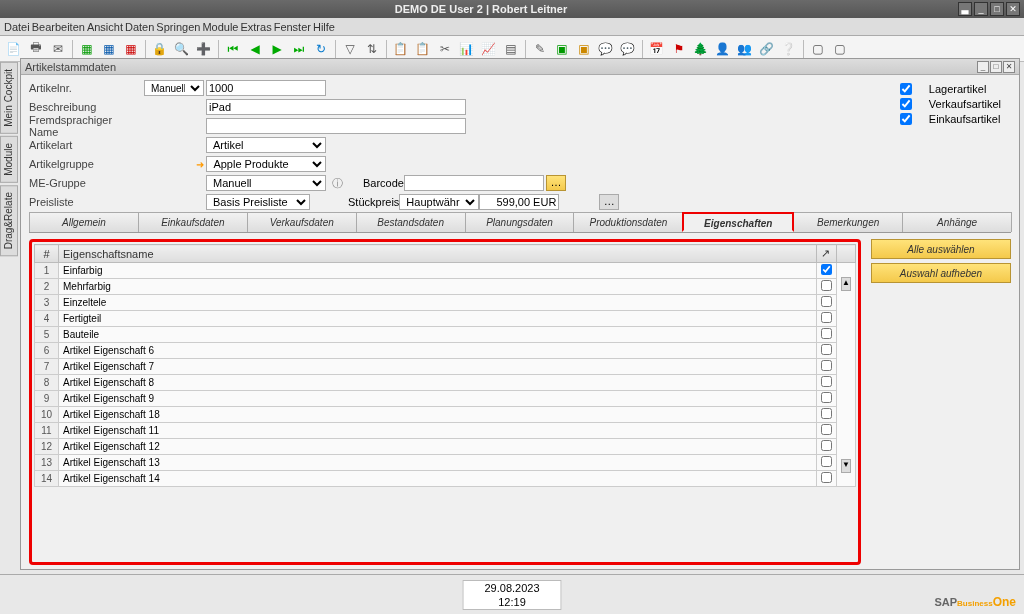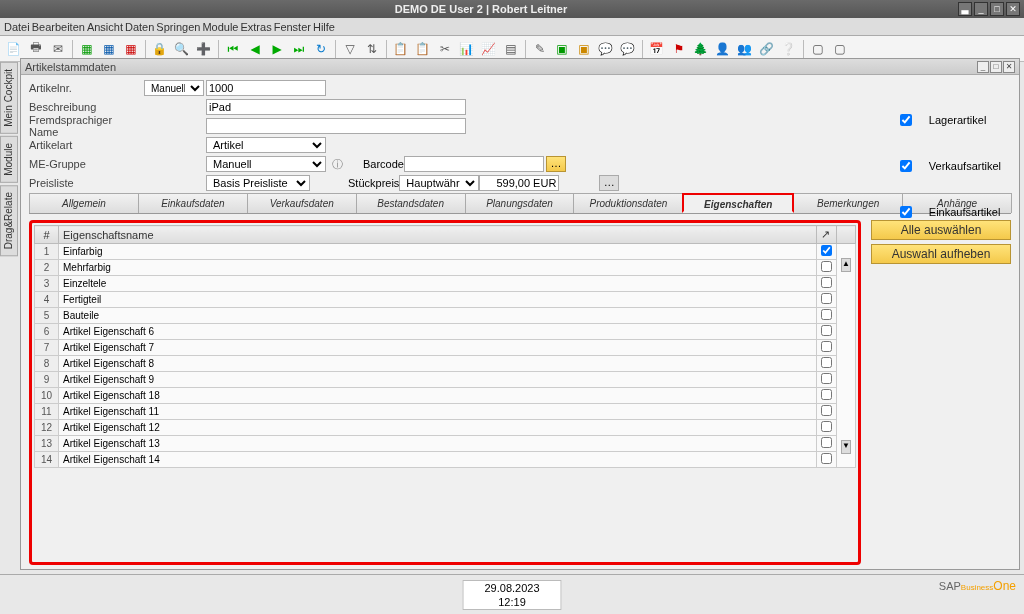--- a/index.html
+++ b/index.html
@@ -32,21 +32,21 @@
 
 .form-body { padding: 4px 8px; height: calc(100% - 16px); display: flex; flex-direction: column; }
 
 
 .header-row { display: flex; align-items: center; height: 18px; margin-bottom: 1px; }
 .hlabel { width: 115px; color: #444; }
 .hsel { width: 60px; height: 16px; border: 1px solid #aaa; background: #fff; font-size: 10px; padding: 0 2px; }
 .hinput { height: 16px; border: 1px solid #aaa; background: #fff; padding: 0 2px; font-size: 11px; }
 .harrow { color: #f90; margin: 0 2px; font-size: 10px; }
 .right-checks { position: absolute; right: 18px; top: 22px; }
-.chk-row { display: flex; align-items: center; gap: 17px; height: 15px; margin-top: 31px; }
+.chk-row { display: flex; align-items: center; gap: 17px; height: 15px; }
 .chk-row input { width: 12px; height: 12px; }
 
 
 .tabs-row { display: flex; margin-top: 0; border-bottom: 1px solid #999; font-style: italic; }
 .tab { flex: 1; text-align: center; background: linear-gradient(#f2f2f2,#ddd); border: 1px solid #aaa; border-bottom: none; height: 20px; line-height: 20px; font-size: 10px; color: #333; margin-right: -1px; }
 .tab.active { background: #f0f0f0; border: 2px solid #e00; border-bottom: 2px solid #f0f0f0; position: relative; z-index: 2; font-weight: bold; }
 
 
 .props-area { flex: 1; display: flex; gap: 10px; padding-top: 6px; min-height: 0; }
 .props-table-wrap { flex: 1; border: 3px solid #e00; border-radius: 4px; padding: 2px; background: #f0f0f0; overflow: hidden; }
@@ -55,27 +55,27 @@
 .props-table th.numcol { width: 24px; text-align: center; }
 .props-table th.chkcol { width: 18px; }
 .props-table td { border: 1px solid #ccc; padding: 1px 4px; background: #fafafa; height: 14px; font-size: 10px; }
 .props-table td.num { text-align: center; background: #eee; color: #555; width: 24px; }
 .props-table td.chk { width: 18px; text-align: center; }
 .props-table td.chk input { width: 11px; height: 11px; }
 .scrollcol { width: 14px; background: #e0e0e0; border: 1px solid #bbb; }
 .scrollcol .up, .scrollcol .dn { height: 14px; text-align: center; font-size: 8px; background: #ddd; border: 1px solid #aaa; }
 
 .props-side { width: 140px; display: flex; flex-direction: column; gap: 4px; }
-.ybtn { background: linear-gradient(#ffe37a,#f4c94b); border: 1px solid #b89433; height: 20px; font-size: 12px; color: #333; }
+.ybtn { background: linear-gradient(#ffe37a,#f4c94b); border: 1px solid #b89433; height: 20px; font-size: 10px; color: #333; font-style: italic; }
 
 
 .statusbar { position: absolute; left: 0; right: 0; bottom: 0; height: 40px; background: #e8e8e8; border-top: 1px solid #aaa; display: flex; align-items: center; }
 .statuscenter { position: absolute; left: 50%; transform: translateX(-50%); text-align: center; background: #fff; border: 1px solid #bbb; width: 99px; }
 .statuscenter div { height: 14px; line-height: 14px; }
-.saplogo { position: absolute; right: 8px; bottom: 20px; font-weight: normal; color: #666; font-size: 16px; }
+.saplogo { position: absolute; right: 8px; bottom: 4px; font-weight: bold; color: #666; font-size: 16px; }
 .saplogo small { font-size: 8px; color: #f4a000; }
 
 .yellow-btn-sm { width: 20px; height: 16px; background: linear-gradient(#ffe37a,#f4c94b); border: 1px solid #b89433; display: inline-block; }
 .grey-btn-sm { width: 20px; height: 16px; background: #ddd; border: 1px solid #aaa; display: inline-block; }
 </style>
 </head>
 <body>
 
 <div class="titlebar">
   <div class="center">DEMO DE User 2 | Robert Leitner</div>
@@ -191,20 +191,26 @@
       <div class="hlabel">Fremdsprachiger Name</div>
       <div style="width:62px"></div>
       <input class="hinput" style="width: 260px;" value="">
     </div>
     <div class="header-row">
       <div class="hlabel">Artikelart</div>
       <div style="width:62px"></div>
       <select class="hinput" style="width:120px"><option>Artikel</option></select>
     </div>
     <div class="header-row">
+      <div class="hlabel">Artikelgruppe</div>
+      <div style="width:50px"></div>
+      <span class="harrow">➜</span>
+      <select class="hinput" style="width:120px"><option>Apple Produkte</option></select>
+    </div>
+    <div class="header-row">
       <div class="hlabel">ME-Gruppe</div>
       <div style="width:62px"></div>
       <select class="hinput" style="width:120px"><option>Manuell</option></select>
       <span style="width:6px"></span>
       <span style="color:#888">ⓘ</span>
       <span style="width:20px"></span>
       <div class="mlabel">Barcode</div>
       <input class="hinput" style="width: 140px;" value="">
       <span class="yellow-btn-sm" style="margin-left:2px;text-align:center">…</span>
     </div>

